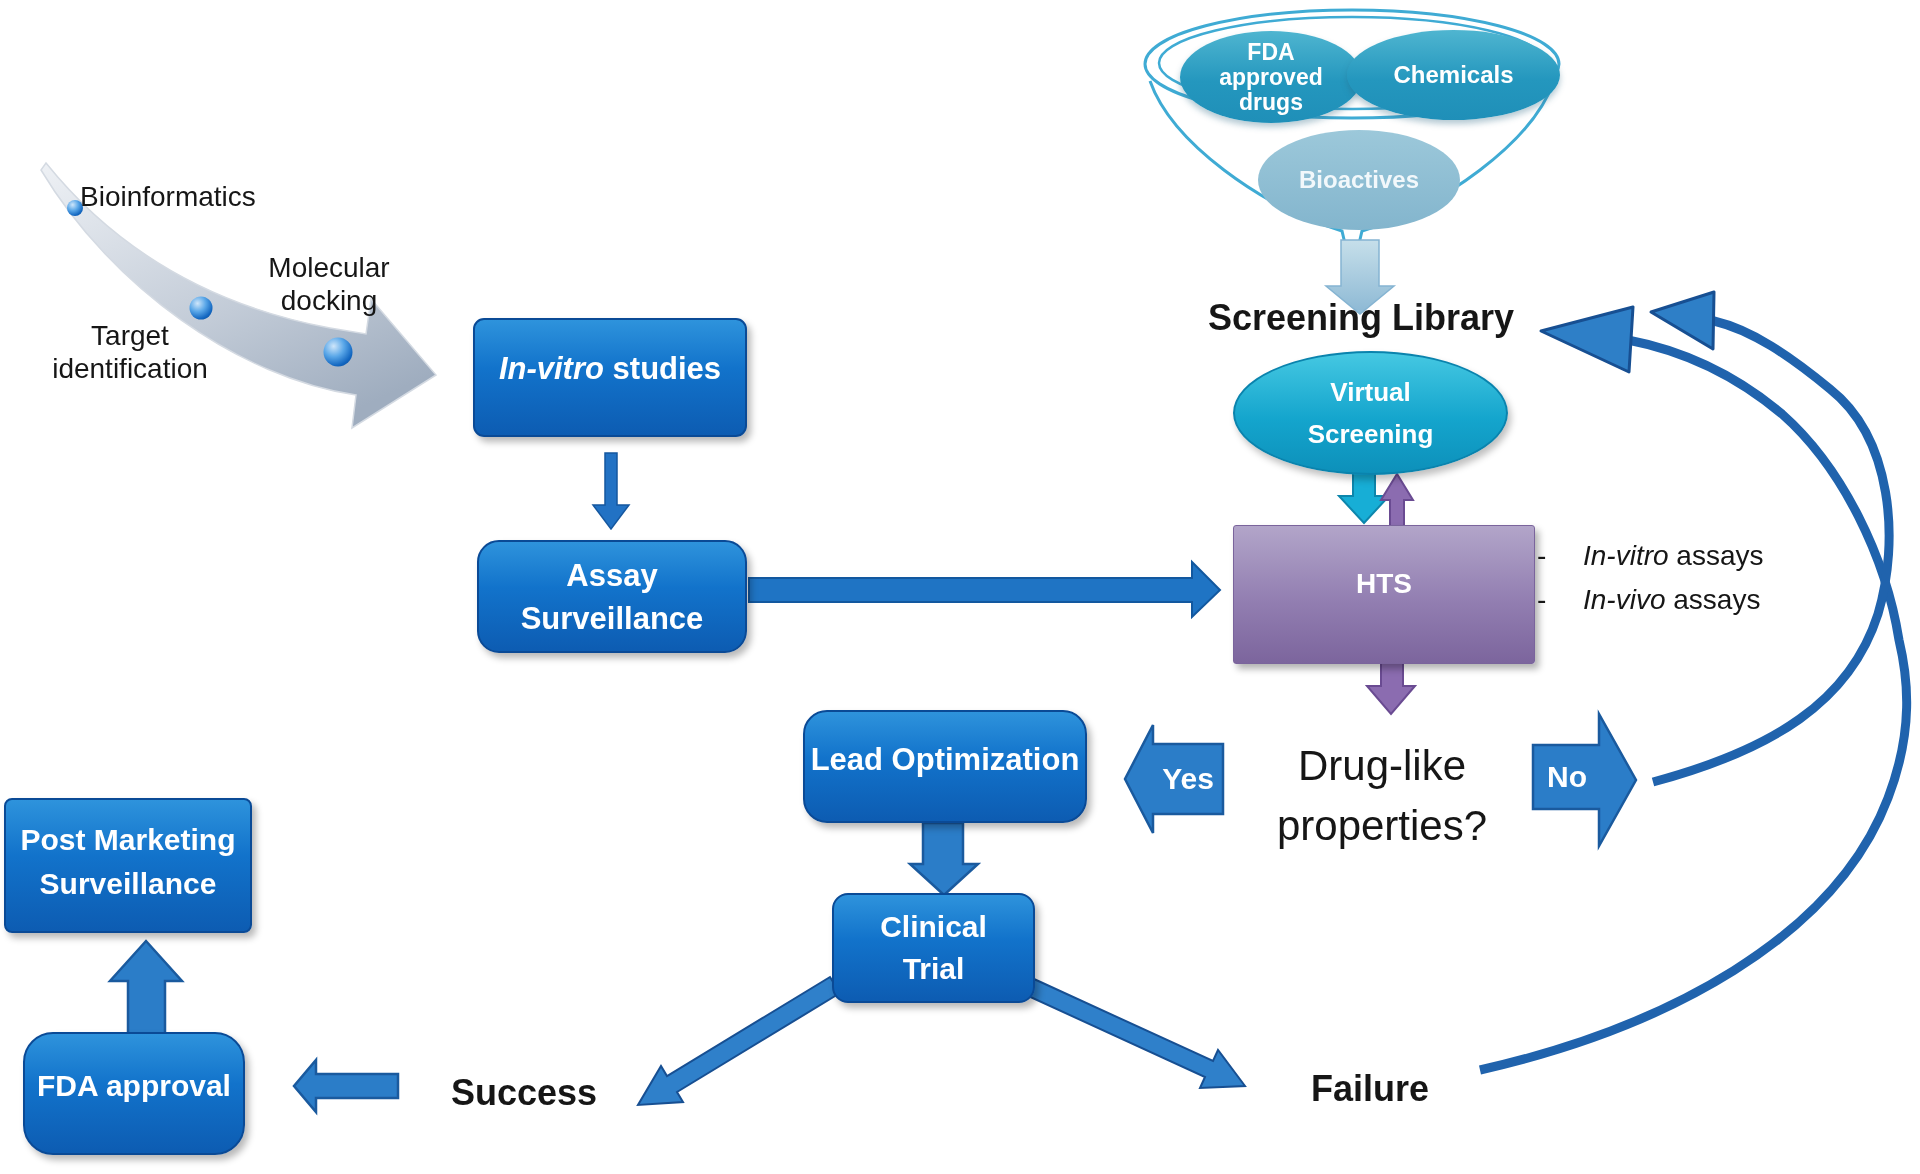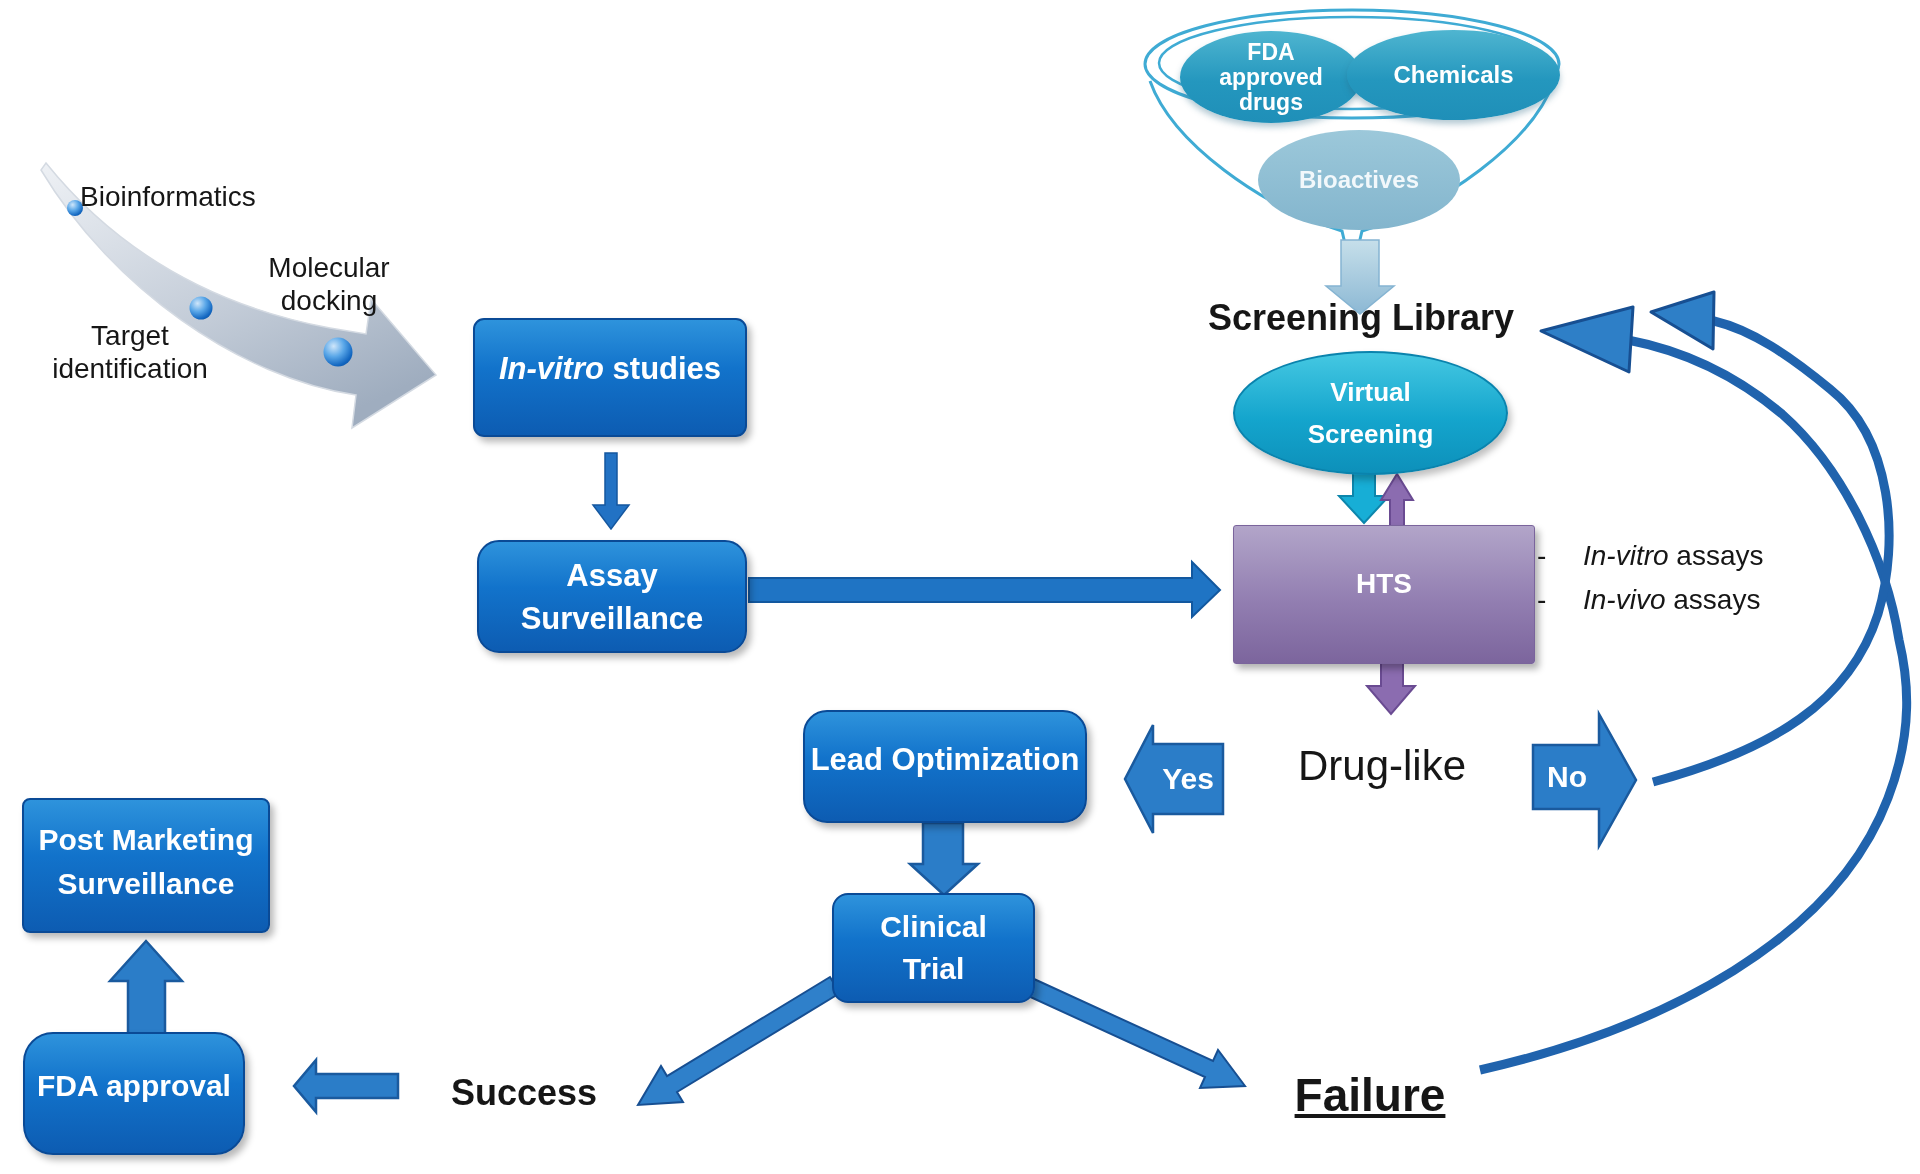--- a/index.html
+++ b/index.html
@@ -143,20 +143,21 @@
 
   <div class="assayRow" style="left:1537px;top:540px;">
     <span class="dash">-</span><span class="lbl"><span class="it">In-vitro</span><span> assays</span></span>
   </div>
   <div class="assayRow" style="left:1537px;top:584px;">
     <span class="dash">-</span><span class="lbl"><span class="it">In-vivo</span><span> assays</span></span>
   </div>
 
   <div class="abs blackLabel center" style="left:1382px;top:736px;font-size:42px;font-weight:normal;line-height:60px;white-space:nowrap;">
     <span style="display:block">Drug-like</span>
+    <span style="display:block">properties?</span>
   </div>
   <div class="arrowText" style="left:1153px;top:744px;width:70px;height:70px;">
     <span>Yes</span>
   </div>
   <div class="arrowText" style="left:1533px;top:745px;width:68px;height:64px;">
     <span>No</span>
   </div>
 
   <div class="node" style="left:473px;top:318px;width:274px;height:119px;border-radius:11px;font-size:31px;padding-bottom:18px;">
     <span><span class="it">In-vitro</span><span> studies</span></span>
@@ -169,25 +170,25 @@
 
   <div class="node" style="left:803px;top:710px;width:284px;height:113px;border-radius:24px;font-size:31px;padding-bottom:14px;">
     <span>Lead Optimization</span>
   </div>
 
   <div class="node" style="left:832px;top:893px;width:203px;height:110px;border-radius:16px;font-size:30px;line-height:42px;">
     <span class="l">Clinical</span>
     <span class="l">Trial</span>
   </div>
 
-  <div class="node" style="left:22px;top:798px;width:248px;height:135px;border-radius:8px;font-size:30px;line-height:44px;padding-bottom:8px;">
+  <div class="node" style="left:4px;top:798px;width:248px;height:135px;border-radius:8px;font-size:30px;line-height:44px;padding-bottom:8px;">
     <span class="l">Post Marketing</span>
     <span class="l">Surveillance</span>
   </div>
 
   <div class="node" style="left:23px;top:1032px;width:222px;height:123px;border-radius:30px;font-size:30px;padding-bottom:16px;">
     <span>FDA approval</span>
   </div>
 
   <div class="abs blackLabel center" style="left:524px;top:1072px;font-size:36px;font-weight:bold;">Success</div>
-  <div class="abs blackLabel center" style="left:1370px;top:1068px;font-size:46px;font-weight:bold;text-decoration:underline;">Failure</div>
+  <div class="abs blackLabel center" style="left:1370px;top:1068px;font-size:36px;font-weight:bold;">Failure</div>
 
 </div>
 
 </body></html>

